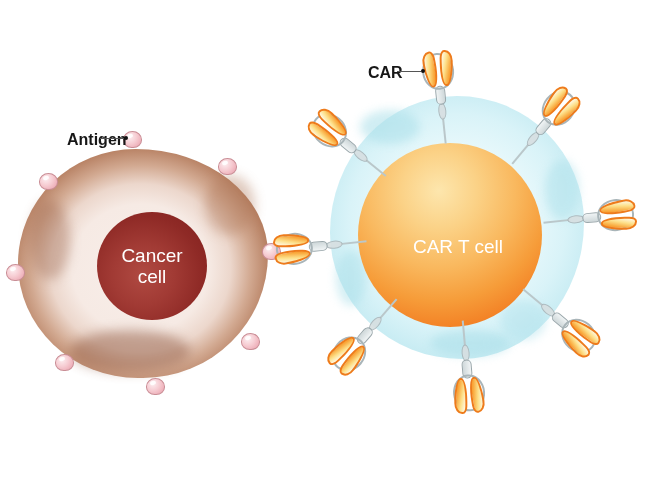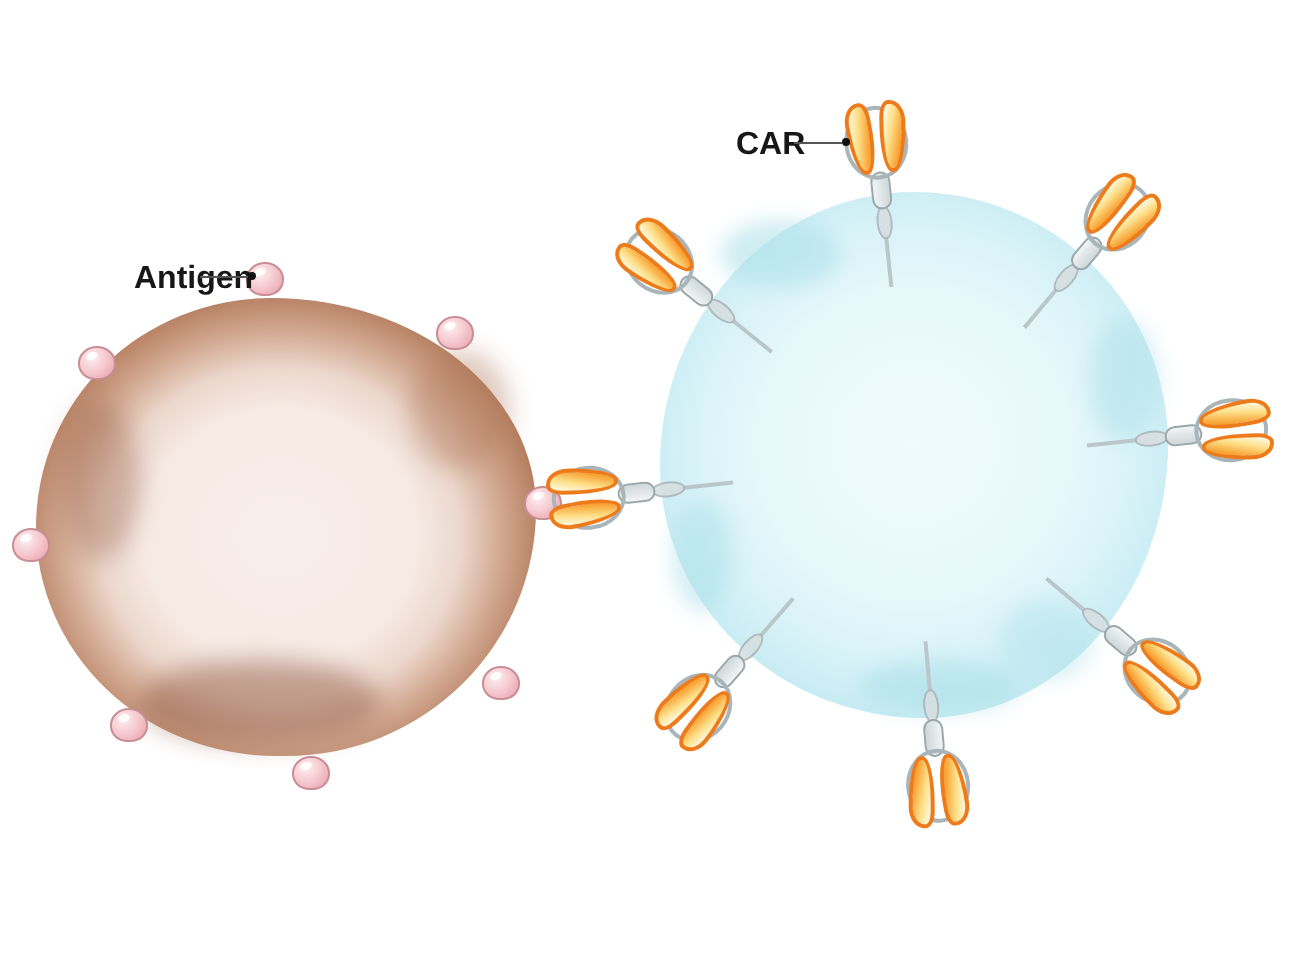--- a/index.html
+++ b/index.html
@@ -88,37 +88,43 @@
 </style>
 </head>
 <body>
 
 <div class="canvas">
 
   <div class="cc-blob"></div>
   <div class="cc-blotch b1"></div>
   <div class="cc-blotch b2"></div>
   <div class="cc-blotch b3"></div>
+  <div class="cc-nucleus">
+    <div class="cell-label">Cancer cell</div>
+  </div>
   <div id="antigens">
       <div class="antigen" style="left: 122.5px; top: 130.5px;"></div>
       <div class="antigen" style="left: 217.5px; top: 157.5px;"></div>
       <div class="antigen" style="left: 38.5px; top: 172.5px;"></div>
       <div class="antigen" style="left: 5.5px; top: 263.5px;"></div>
       <div class="antigen" style="left: 240.5px; top: 332.5px;"></div>
       <div class="antigen" style="left: 54.5px; top: 353.5px;"></div>
       <div class="antigen" style="left: 145.5px; top: 377.5px;"></div>
       <div class="antigen" style="left: 261.5px; top: 242.5px;"></div>
     </div>
 
   <div class="t-blob"></div>
   <div class="t-blotch t1"></div>
   <div class="t-blotch t2"></div>
   <div class="t-blotch t3"></div>
   <div class="t-blotch t4"></div>
   <div class="t-blotch t5"></div>
+  <div class="t-nucleus">
+    <div class="cell-label">CAR T cell</div>
+  </div>
   <div id="receptors">
       <div class="car-assembly" style="transform: rotate(-6deg);">
         <div class="sline"></div>
         <div class="bead"></div>
         <div class="stem"></div>
         <div class="loop"></div>
         <div class="arm arm-l"></div>
         <div class="arm arm-r"></div>
       </div>
       <div class="car-assembly" style="transform: rotate(40deg);">

